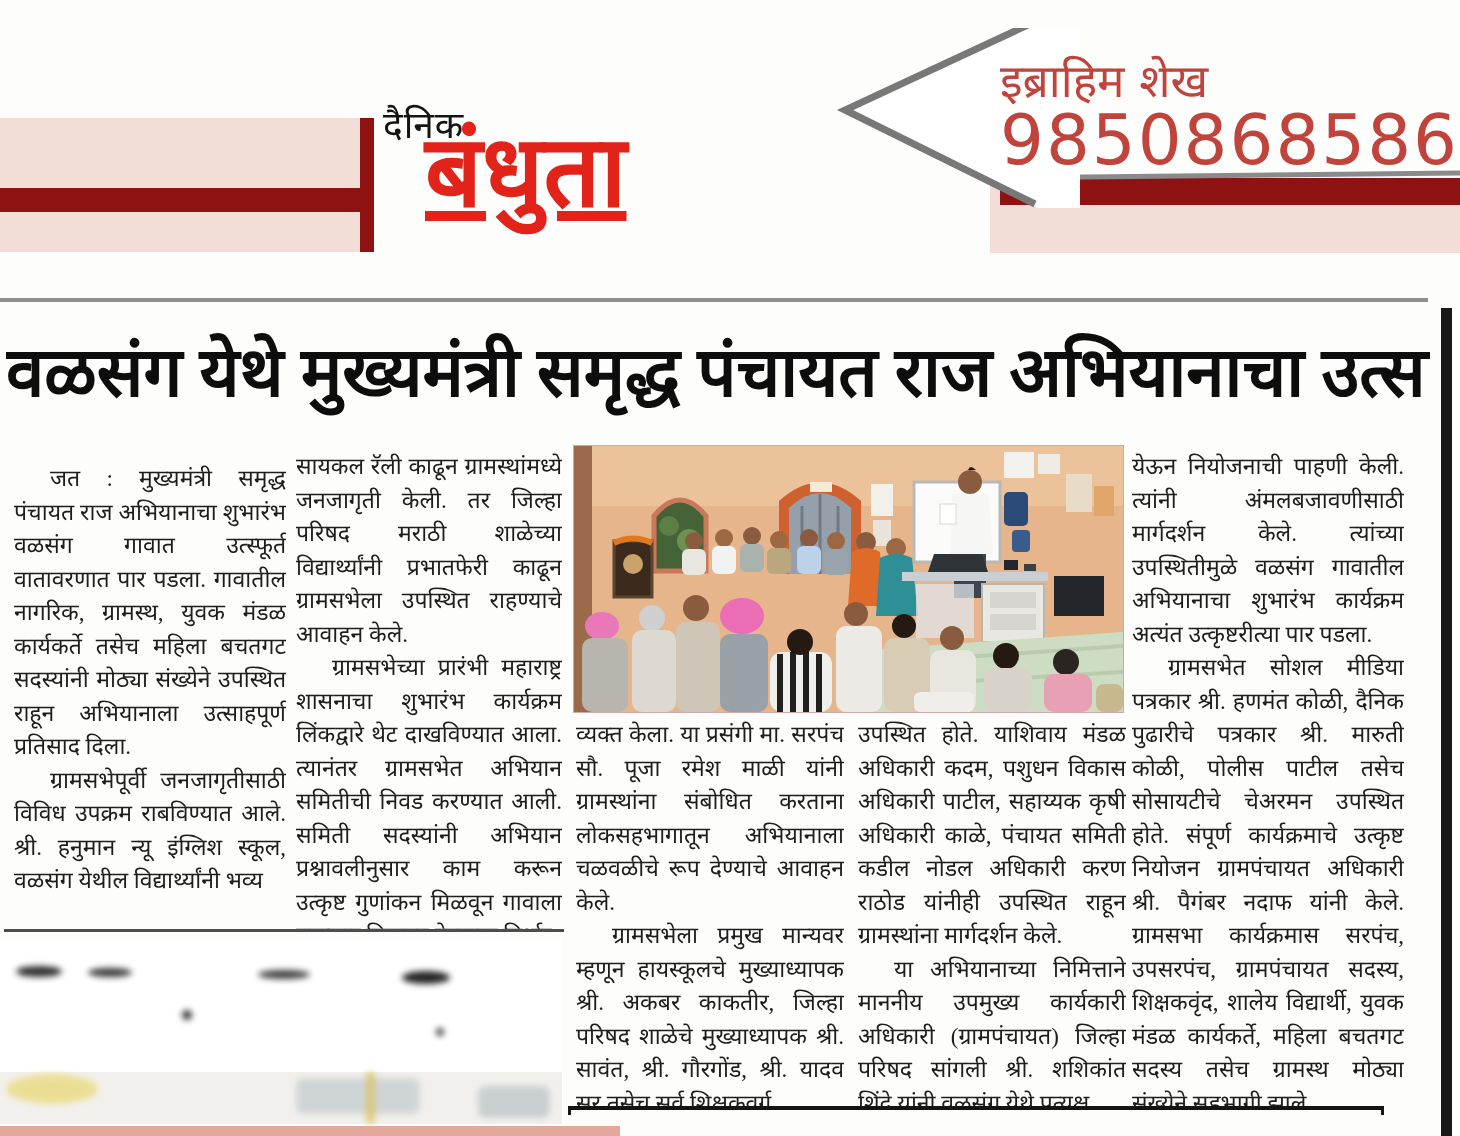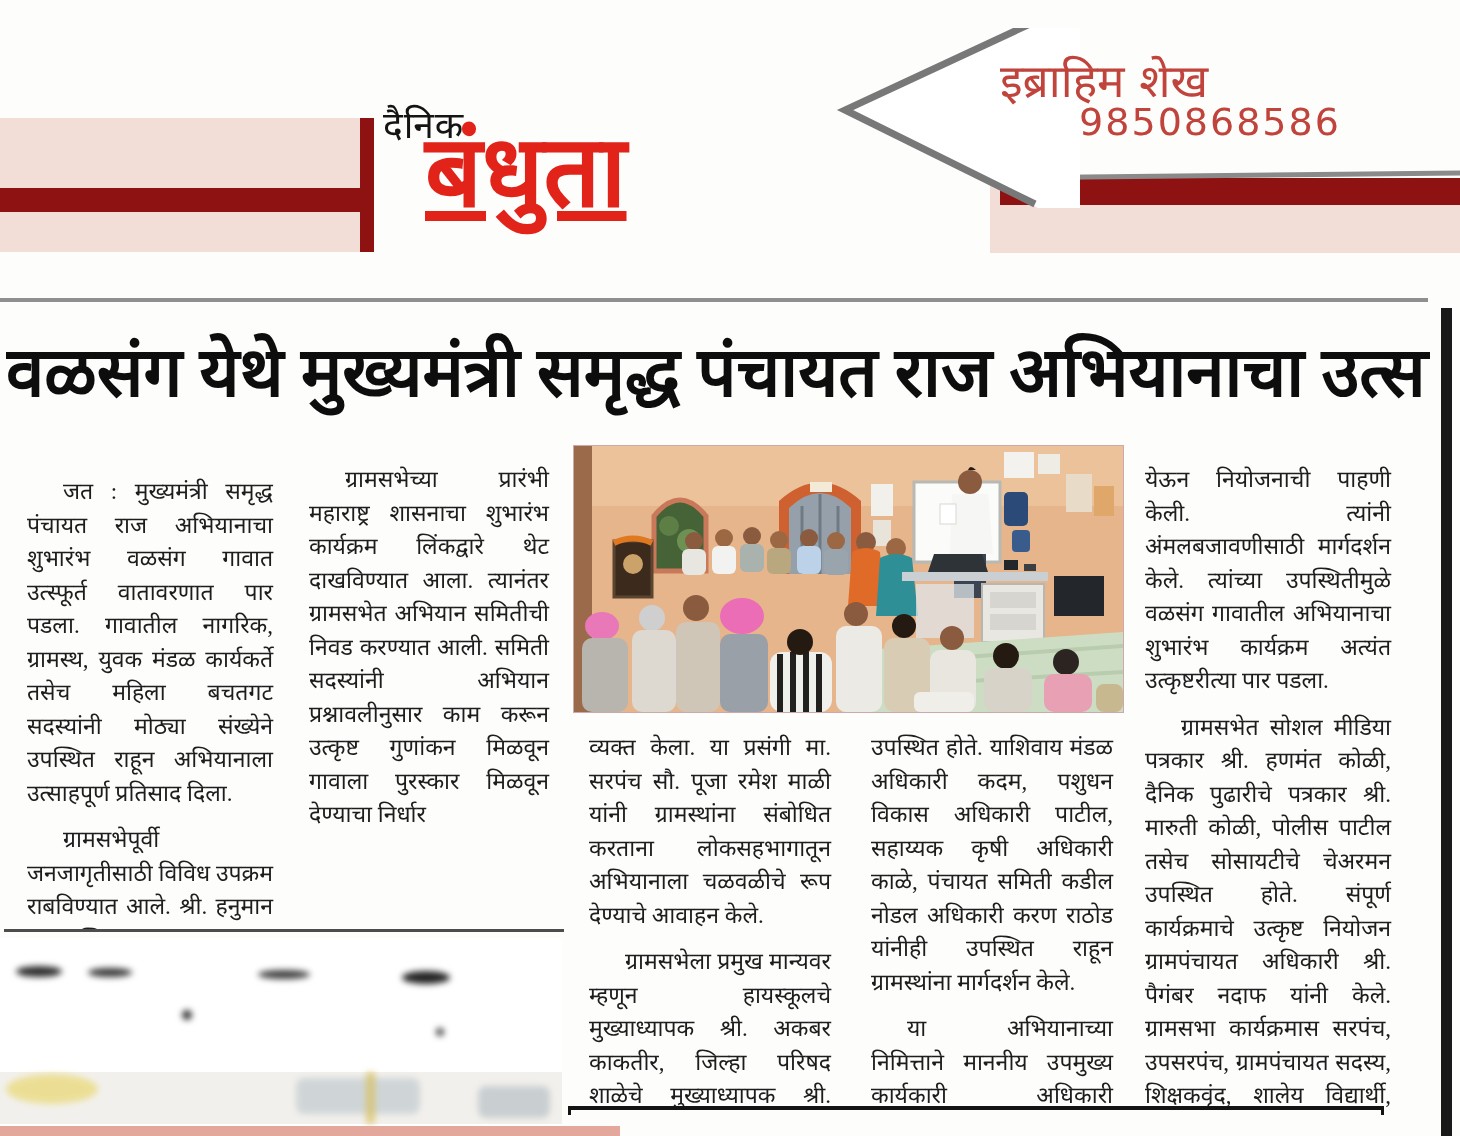--- a/index.html
+++ b/index.html
@@ -22,35 +22,35 @@
     font-family:"DejaVu Sans","Liberation Sans",sans-serif;
     text-decoration:underline;
   }
   .header-right-deco{position:absolute;left:830px;top:28px;width:630px;height:235px;}
   .contact-name{
     position:absolute;left:1000px;top:48px;width:420px;
     font-size:46px;color:#c0433c;font-family:"DejaVu Sans","Liberation Sans",sans-serif;
   }
   .contact-phone{
     position:absolute;left:1000px;top:100px;width:420px;text-align:center;
-    font-size:38px;color:#c0433c;font-family:"DejaVu Sans","Liberation Sans",sans-serif;letter-spacing:2px;
+    font-size:69px;color:#c0433c;font-family:"DejaVu Sans","Liberation Sans",sans-serif;letter-spacing:2px;
   }
   
   .headline-rule{position:absolute;left:0;top:298px;width:1428px;height:4px;background:#8f8f8f;}
   .headline{
     position:absolute;left:6px;top:314px;width:1424px;height:118px;
     font-size:69px;font-weight:bold;color:#0d0d0d;text-align:center;
     white-space:nowrap;overflow:hidden;line-height:118px;
   }
   .edge-bar{position:absolute;left:1441px;top:308px;width:11px;height:828px;background:#191919;}
   
   .col{
     position:absolute;font-size:23px;line-height:33.5px;text-align:justify;overflow:hidden;
   }
-  .col p{margin:13px;}
+  .col p{margin:0;}
   .col p.indent{text-indent:36px;}
   .col-1{left:14px;top:462px;width:272px;height:470px;}
   .col-2{left:296px;top:450px;width:266px;height:482px;}
   .col-3{left:576px;top:718px;width:268px;height:390px;}
   .col-4{left:858px;top:718px;width:268px;height:390px;}
   .col-5{left:1132px;top:450px;width:272px;height:660px;}
   
   .photo{position:absolute;left:574px;top:446px;width:549px;height:266px;overflow:hidden;box-shadow:0 0 0 1px #caa;}
   
   .mid-rule{position:absolute;left:4px;top:929px;width:560px;height:3px;background:#4d4d4d;}
@@ -197,20 +197,21 @@
       <rect x="522" y="238" width="27" height="28" rx="8" fill="#c8b890"></rect>
       <rect x="340" y="246" width="60" height="20" rx="6" fill="#f0eee8"></rect>
     </svg>
   </div>
 
   <div class="col col-1">
     <p class="indent">जत : मुख्यमंत्री समृद्ध पंचायत राज अभियानाचा शुभारंभ वळसंग गावात उत्स्फूर्त वातावरणात पार पडला. गावातील नागरिक, ग्रामस्थ, युवक मंडळ कार्यकर्ते तसेच महिला बचतगट सदस्यांनी मोठ्या संख्येने उपस्थित राहून अभियानाला उत्साहपूर्ण प्रतिसाद दिला.</p>
     <p class="indent">ग्रामसभेपूर्वी जनजागृतीसाठी विविध उपक्रम राबविण्यात आले. श्री. हनुमान न्यू इंग्लिश स्कूल, वळसंग येथील विद्यार्थ्यांनी भव्य</p>
   </div>
   <div class="col col-2">
+    <p>सायकल रॅली काढून ग्रामस्थांमध्ये जनजागृती केली. तर जिल्हा परिषद मराठी शाळेच्या विद्यार्थ्यांनी प्रभातफेरी काढून ग्रामसभेला उपस्थित राहण्याचे आवाहन केले.</p>
     <p class="indent">ग्रामसभेच्या प्रारंभी महाराष्ट्र शासनाचा शुभारंभ कार्यक्रम लिंकद्वारे थेट दाखविण्यात आला. त्यानंतर ग्रामसभेत अभियान समितीची निवड करण्यात आली. समिती सदस्यांनी अभियान प्रश्नावलीनुसार काम करून उत्कृष्ट गुणांकन मिळवून गावाला पुरस्कार मिळवून देण्याचा निर्धार</p>
   </div>
   <div class="col col-3">
     <p>व्यक्त केला. या प्रसंगी मा. सरपंच सौ. पूजा रमेश माळी यांनी ग्रामस्थांना संबोधित करताना लोकसहभागातून अभियानाला चळवळीचे रूप देण्याचे आवाहन केले.</p>
     <p class="indent">ग्रामसभेला प्रमुख मान्यवर म्हणून हायस्कूलचे मुख्याध्यापक श्री. अकबर काकतीर, जिल्हा परिषद शाळेचे मुख्याध्यापक श्री. सावंत, श्री. गौरगोंड, श्री. यादव सर तसेच सर्व शिक्षकवर्ग</p>
   </div>
   <div class="col col-4">
     <p>उपस्थित होते. याशिवाय मंडळ अधिकारी कदम, पशुधन विकास अधिकारी पाटील, सहाय्यक कृषी अधिकारी काळे, पंचायत समिती कडील नोडल अधिकारी करण राठोड यांनीही उपस्थित राहून ग्रामस्थांना मार्गदर्शन केले.</p>
     <p class="indent">या अभियानाच्या निमित्ताने माननीय उपमुख्य कार्यकारी अधिकारी (ग्रामपंचायत) जिल्हा परिषद सांगली श्री. शशिकांत शिंदे यांनी वळसंग येथे प्रत्यक्ष</p>
   </div>

